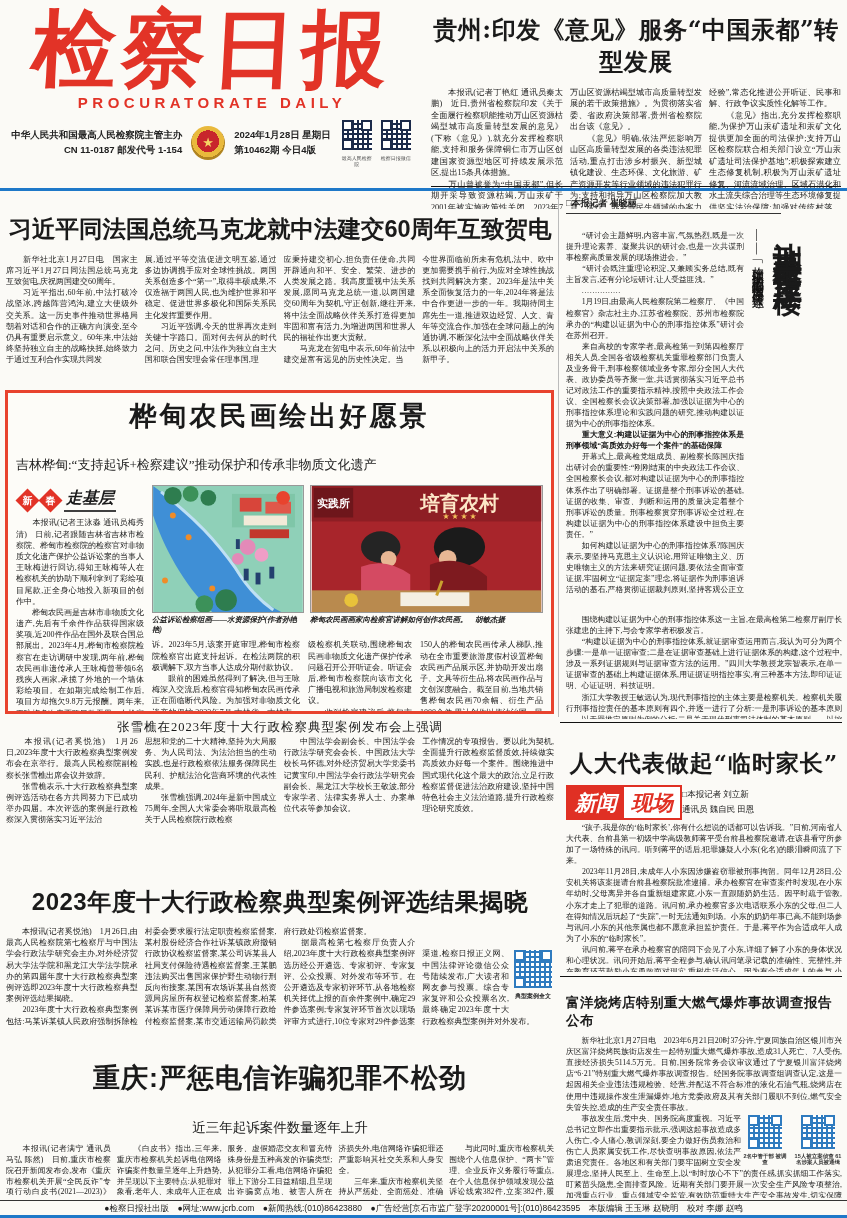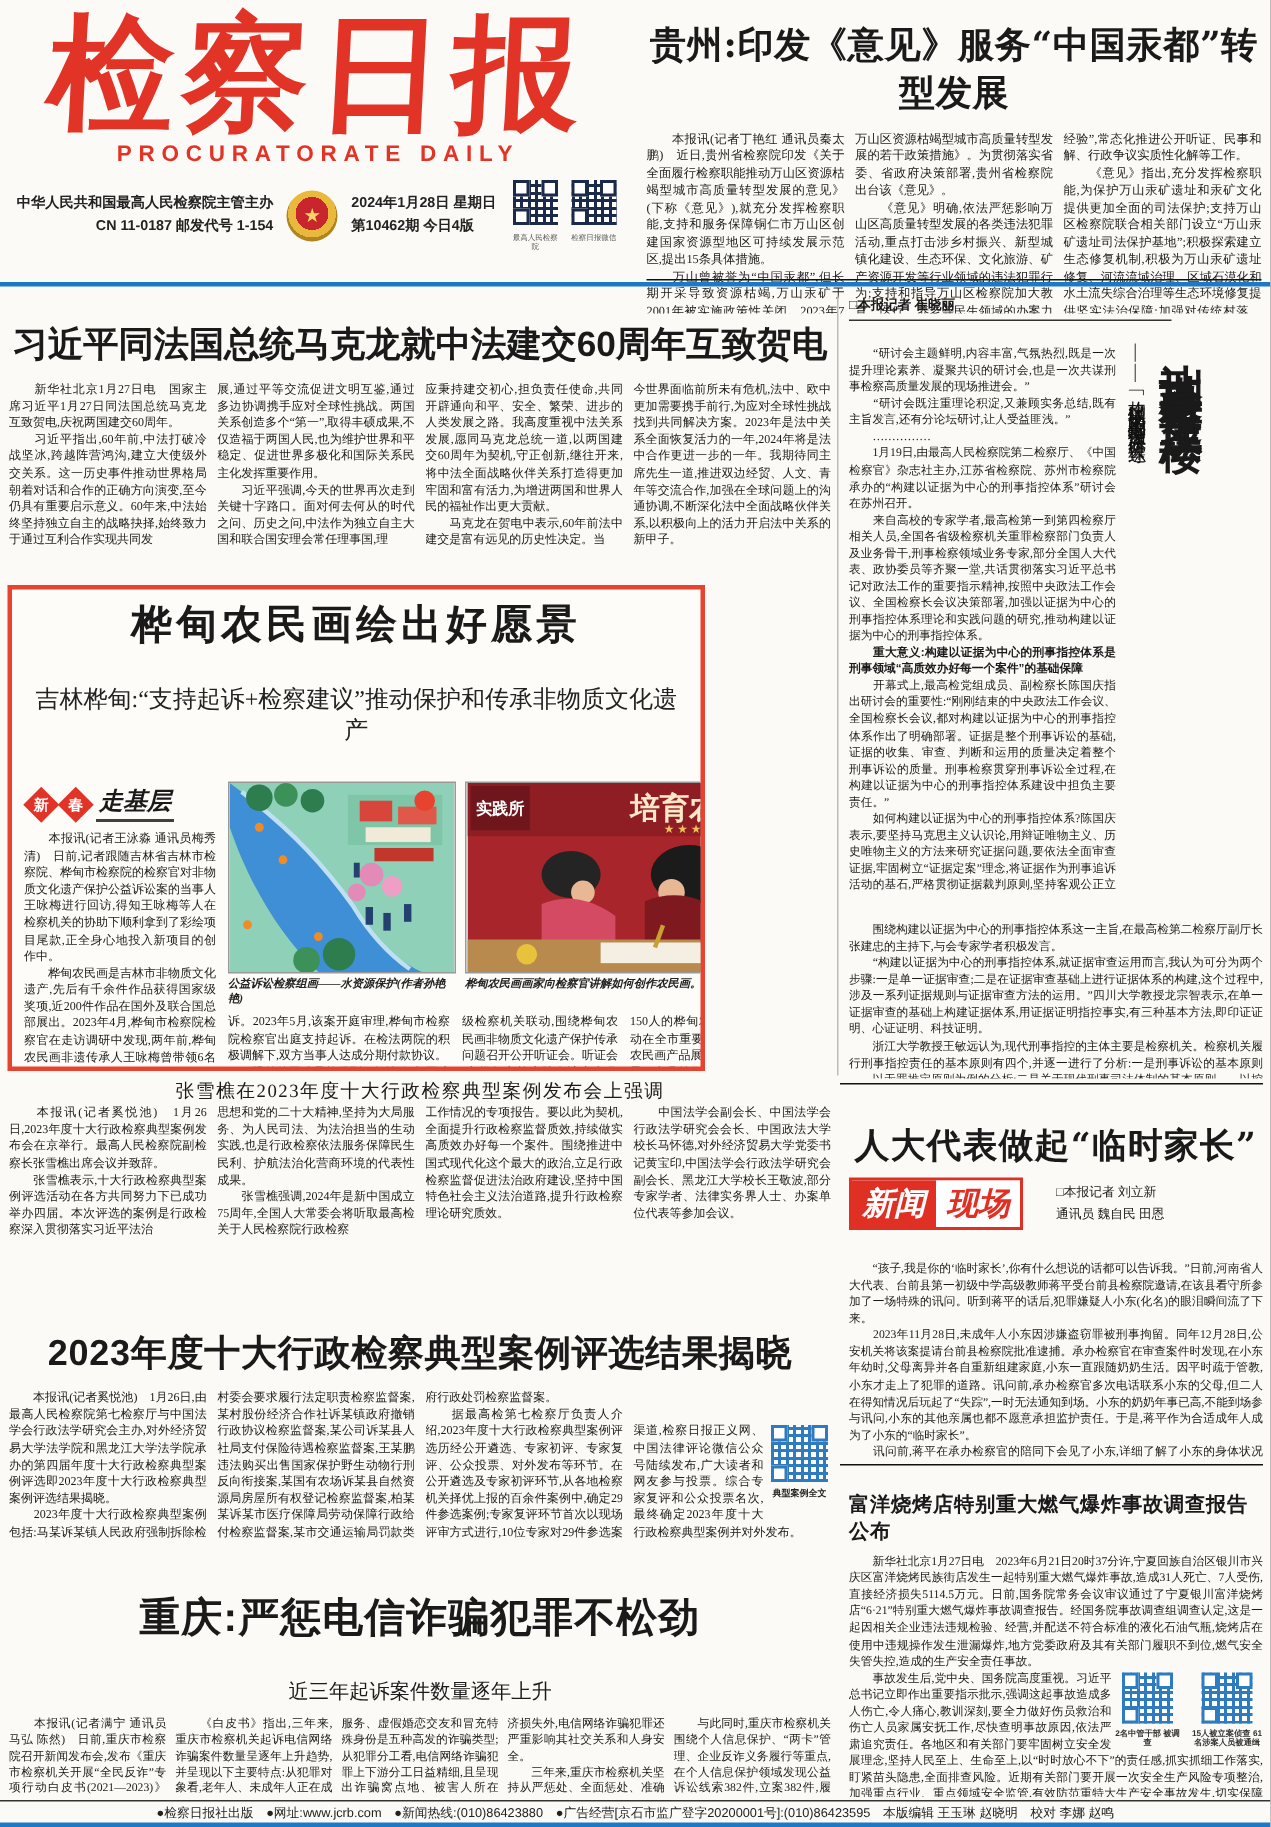--- a/index.html
+++ b/index.html
@@ -55,24 +55,24 @@
               margin-bottom:5px;width:78%;}
   .sem-upper{display:flex;height:376px;gap:5px;}
   .sem-text{width:178px;font-size:7.8px;line-height:1.42;text-align:justify;white-space:pre-line;overflow:hidden;}
   .sem-cross{font-weight:900;font-family:"Liberation Sans",sans-serif;}
   .sem-vsub{writing-mode:vertical-rl;font-size:12px;letter-spacing:1.5px;padding-top:10px;color:#111;}
   .sem-vhead{writing-mode:vertical-rl;font-size:29px;letter-spacing:4px;line-height:1.1;
              font-family:"DejaVu Serif",serif;font-weight:900;}
   .sem-lower{margin-top:8px;font-size:7.8px;line-height:1.42;text-align:justify;
              white-space:pre-line;height:116px;overflow:hidden;}
   
-  .redbox{position:absolute;left:5px;top:390px;width:465px;height:324px;border:3px solid #e8432e;
+  .redbox{position:absolute;left:5px;top:390px;width:549px;height:324px;border:3px solid #e8432e;
           background:#fdfcf8;padding:3px 8px;overflow:hidden;}
   .hd-title{font-size:27px;text-align:center;letter-spacing:3px;margin-top:2px;}
-  .hd-sub{font-size:16px;text-align:center;margin:2px 0 23px;color:#222;}
+  .hd-sub{font-size:13px;text-align:left;margin:2px 0 11px;color:#222;}
   .hd-main{display:flex;gap:8px;}
   .hd-c1{width:128px;flex:none;}
   .badge-nc{display:flex;align-items:center;height:26px;margin:2px 0 4px;}
   .diamond{width:17px;height:17px;background:#e23327;transform:rotate(45deg);margin:0 3px;
            display:flex;align-items:center;justify-content:center;flex:none;}
   .diamond span{transform:rotate(-45deg);color:#fff;font-size:10px;font-weight:bold;}
   .badge-rest{font-size:16px;font-weight:900;font-family:"Liberation Sans",sans-serif;
               border-bottom:2px solid #404040;padding:0 2px 1px;margin-left:2px;font-style:italic;}
   .hd-c1 .txt{font-size:8px;line-height:1.4;text-align:justify;white-space:pre-line;height:250px;overflow:hidden;}
   .hd-right{flex:1;display:flex;flex-direction:column;}
@@ -101,21 +101,21 @@
   
   .chongqing{position:absolute;left:6px;top:1038px;width:548px;height:158px;overflow:hidden;}
   .cq-head{font-size:27px;text-align:center;letter-spacing:1px;}
   .cq-sub{font-size:13.5px;text-align:center;margin:3px 0 7px;}
   .chongqing .cols{gap:6px;}
   .chongqing .col{height:86px;font-size:7.8px;}
   
   .renda{position:absolute;left:560px;top:722px;width:282px;height:252px;border-top:1.5px solid #111;
          padding:6px 0 0 6px;overflow:hidden;}
   .rd-head{font-size:23px;text-align:center;letter-spacing:1px;margin-bottom:6px;}
-  .rd-row{display:flex;gap:22px;align-items:flex-start;margin-bottom:20px;}
+  .rd-row{display:flex;gap:0;align-items:flex-start;margin-bottom:2px;}
   .badge-xc{display:flex;border:2px solid #e03024;font-family:"Liberation Sans",sans-serif;
             font-weight:900;font-size:21px;font-style:italic;line-height:1;flex:none;}
   .badge-xc .b1{background:#e03024;color:#fff;padding:5px 7px;}
   .badge-xc .b2{background:#fff;color:#e03024;padding:5px 7px;}
   .rd-byline{font-size:8.5px;font-weight:normal;line-height:1.7;padding-top:2px;}
   .rd-body{font-size:7.8px;line-height:1.42;text-align:justify;white-space:pre-line;height:150px;overflow:hidden;}
   
   .fuyang{position:absolute;left:560px;top:976px;width:282px;height:222px;border-top:1.5px solid #111;
           padding:6px 0 0 6px;overflow:hidden;}
   .fy-head{font-size:13.5px;text-align:left;letter-spacing:.5px;margin-bottom:5px;}
@@ -292,22 +292,22 @@
     </div>
   </section>
 
   <section class="chixu" data-name="article-zhang-xueqiao">
     <div class="cx-kicker" data-name="article-kicker">张雪樵在2023年度十大行政检察典型案例发布会上强调</div>
     <div class="cols" data-name="article-body">
       <div class="col" data-name="article-column">　　本报讯(记者奚悦池)　1月26日,2023年度十大行政检察典型案例发布会在京举行。最高人民检察院副检察长张雪樵出席会议并致辞。
 　　张雪樵表示,十大行政检察典型案例评选活动在各方共同努力下已成功举办四届。本次评选的案例是行政检察深入贯彻落实习近平法治</div>
       <div class="col" data-name="article-column">思想和党的二十大精神,坚持为大局服务、为人民司法、为法治担当的生动实践,也是行政检察依法服务保障民生民利、护航法治化营商环境的代表性成果。
 　　张雪樵强调,2024年是新中国成立75周年,全国人大常委会将听取最高检关于人民检察院行政检察</div>
+      <div class="col" data-name="article-column">　　中国法学会副会长、中国法学会行政法学研究会会长、中国政法大学校长马怀德,对外经济贸易大学党委书记黄宝印,中国法学会行政法学研究会副会长、黑龙江大学校长王敬波,部分专家学者、法律实务界人士、办案单位代表等参加会议。</div>
       <div class="col" data-name="article-column">工作情况的专项报告。要以此为契机,全面提升行政检察监督质效,持续做实高质效办好每一个案件。围绕推进中国式现代化这个最大的政治,立足行政检察监督促进法治政府建设,坚持中国特色社会主义法治道路,提升行政检察理论研究质效。</div>
-      <div class="col" data-name="article-column">　　中国法学会副会长、中国法学会行政法学研究会会长、中国政法大学校长马怀德,对外经济贸易大学党委书记黄宝印,中国法学会行政法学研究会副会长、黑龙江大学校长王敬波,部分专家学者、法律实务界人士、办案单位代表等参加会议。</div>
     </div>
   </section>
 
   <section class="pingxuan" data-name="article-top-ten-cases">
     <h2 class="px-head hl-sans" data-name="article-headline">2023年度十大行政检察典型案例评选结果揭晓</h2>
     <div class="cols" data-name="article-body">
       <div class="col" data-name="article-column">　　本报讯(记者奚悦池)　1月26日,由最高人民检察院第七检察厅与中国法学会行政法学研究会主办,对外经济贸易大学法学院和黑龙江大学法学院承办的第四届年度十大行政检察典型案例评选即2023年度十大行政检察典型案例评选结果揭晓。
 　　2023年度十大行政检察典型案例包括:马某诉某镇人民政府强制拆除检察监督案,黑辽检察机关督促撤销方某被冒名婚姻登记检察监督案,钱某诉某</div>
       <div class="col" data-name="article-column">村委会要求履行法定职责检察监督案,某村股份经济合作社诉某镇政府撤销行政协议检察监督案,某公司诉某县人社局支付保险待遇检察监督案,王某鹏违法购买出售国家保护野生动物行刑反向衔接案,某国有农场诉某县自然资源局房屋所有权登记检察监督案,柏某某诉某市医疗保障局劳动保障行政给付检察监督案,某市交通运输局罚款类行政处罚行政非诉执行检察监督案,某信息技术公司诉某市食药监局、某市政</div>
       <div class="col" data-name="article-column">府行政处罚检察监督案。

